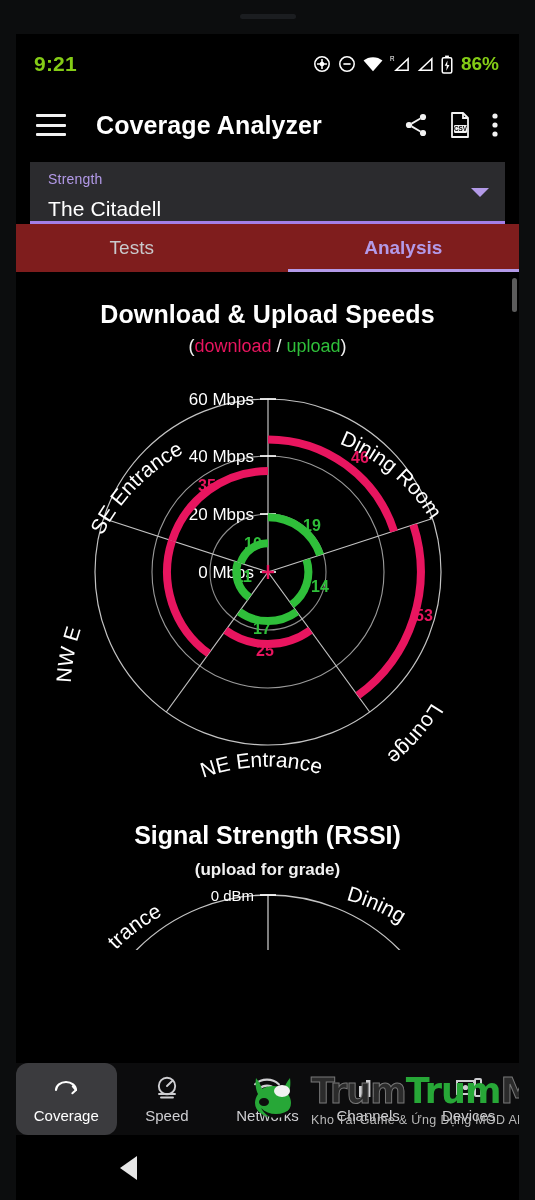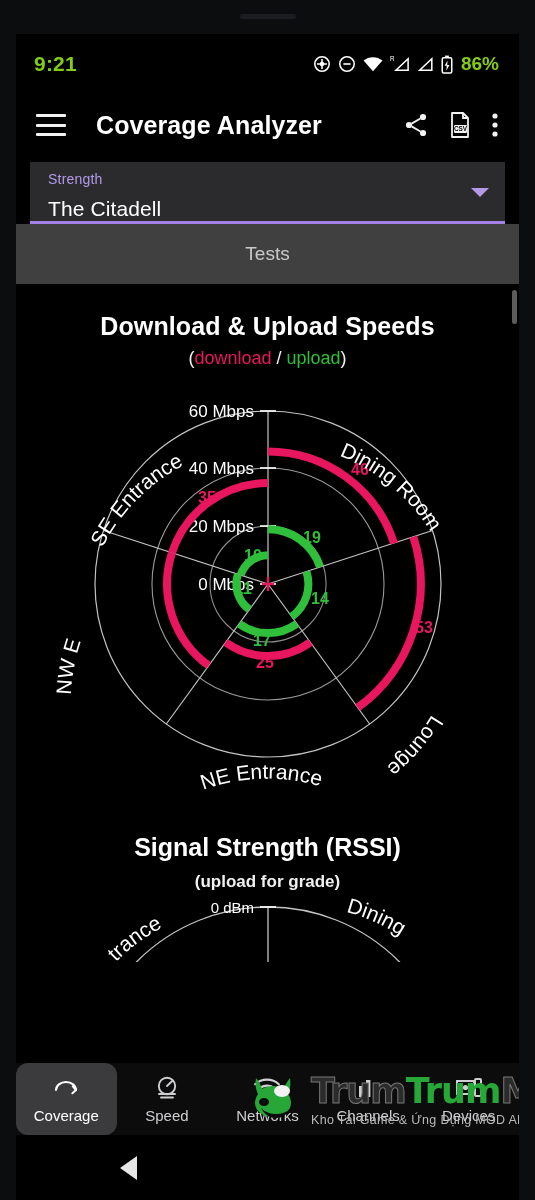--- a/index.html
+++ b/index.html
@@ -148,22 +148,22 @@
     right: 16px;
     top: 26px;
     width: 0; height: 0;
     border-left: 9px solid transparent;
     border-right: 9px solid transparent;
     border-top: 9px solid #b39ae8;
   }
   
   .tabs {
     display: flex;
-    height: 60px;
-    background: #404040;
+    height: 48px;
+    background: #7f1d1d;
     gap: 40px;
   }
   .tab {
     flex: 1;
     display: flex;
     align-items: center;
     justify-content: center;
     font-size: 19px;
     color: #c9c9cc;
     cursor: pointer;
@@ -416,20 +416,21 @@
     </div>
 
     <div class="project-wrap">
       <div class="project-label">Strength</div>
       <div class="project-value">The Citadell</div>
       <div class="project-caret"></div>
     </div>
 
     <div class="tabs">
       <div class="tab">Tests</div>
+      <div class="tab active">Analysis</div>
     </div>
 
     <div class="content">
       <div class="scrollbar"></div>
 
       <div class="chart-title">Download &amp; Upload Speeds</div>
       <div class="chart-sub">
         <span class="sep">(</span><span class="dl">download</span><span class="sep"> / </span><span class="ul">upload</span><span class="sep">)</span>
       </div>
 

